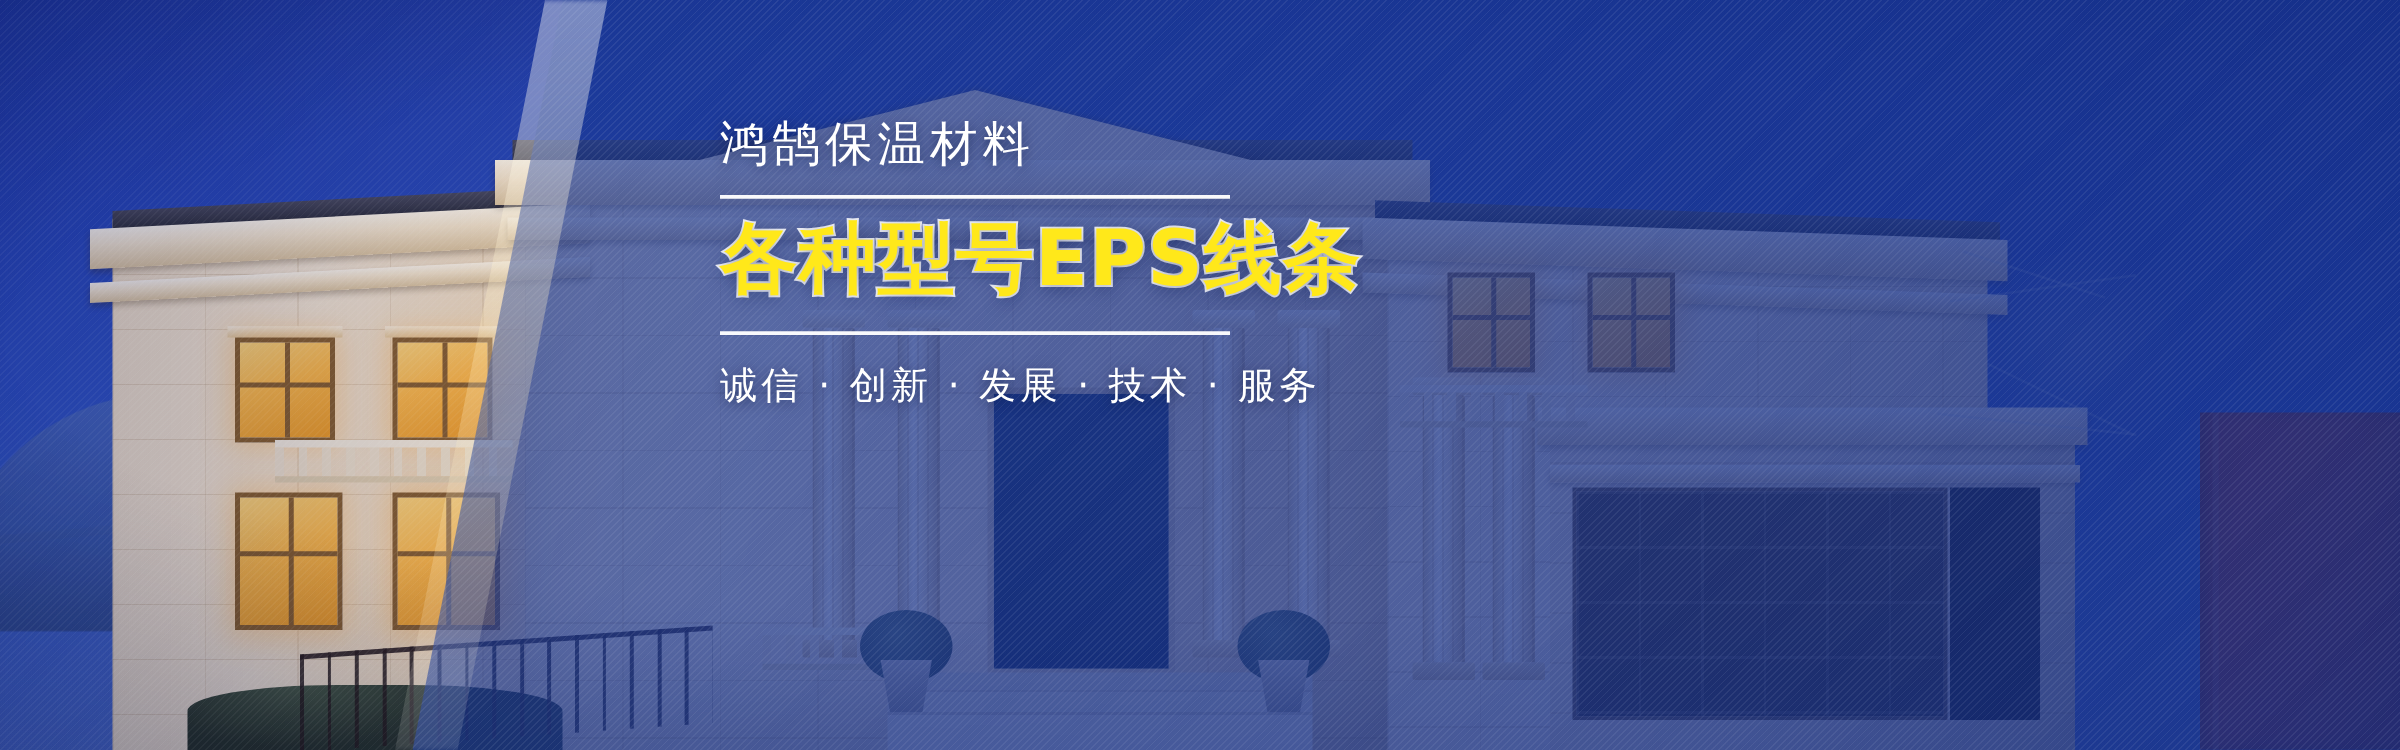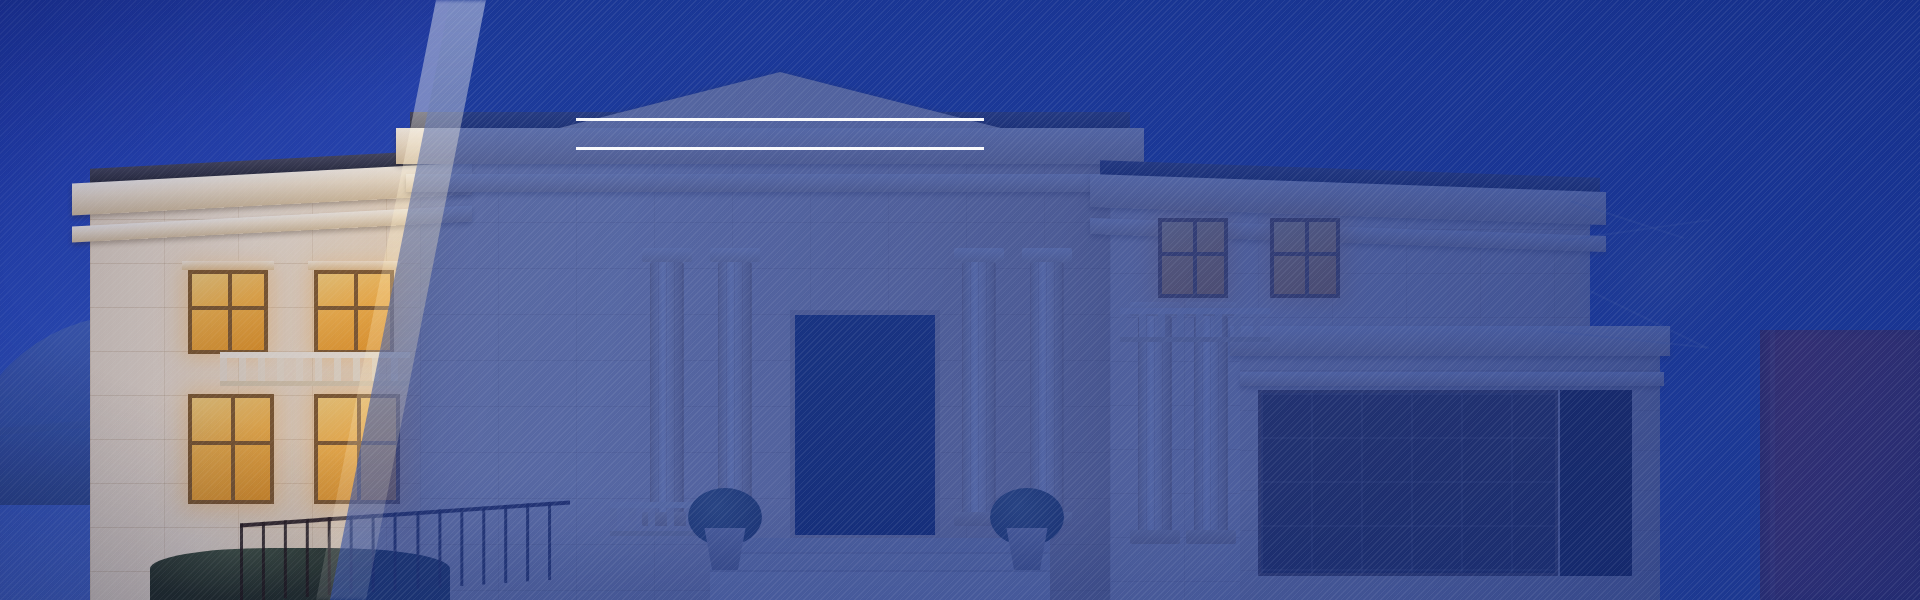--- a/index.html
+++ b/index.html
@@ -386,23 +386,26 @@
     <div class="vignette"></div>
     <div class="photo-hatch"></div>
   </div>
 
   <div class="overlay-panel"></div>
   <div class="overlay-hatch"></div>
   <div class="lightshaft"></div>
 
   <div class="content">
 
+    <div class="brand">鸿鹄保温材料</div>
 
     <div class="rule"></div>
 
     <div class="headline">
+      <span class="hl-line">各种型号EPS线条</span>
     </div>
 
     <div class="rule2"></div>
 
+    <div class="tagline">诚信 · 创新 · 发展 · 技术 · 服务</div>
   </div>
 
 </div>
 
 </body></html>

